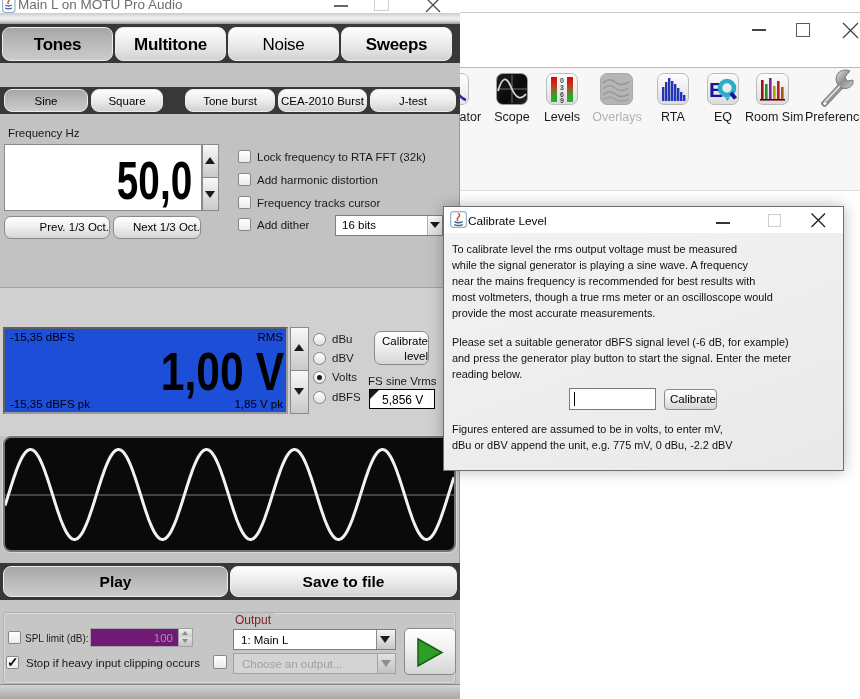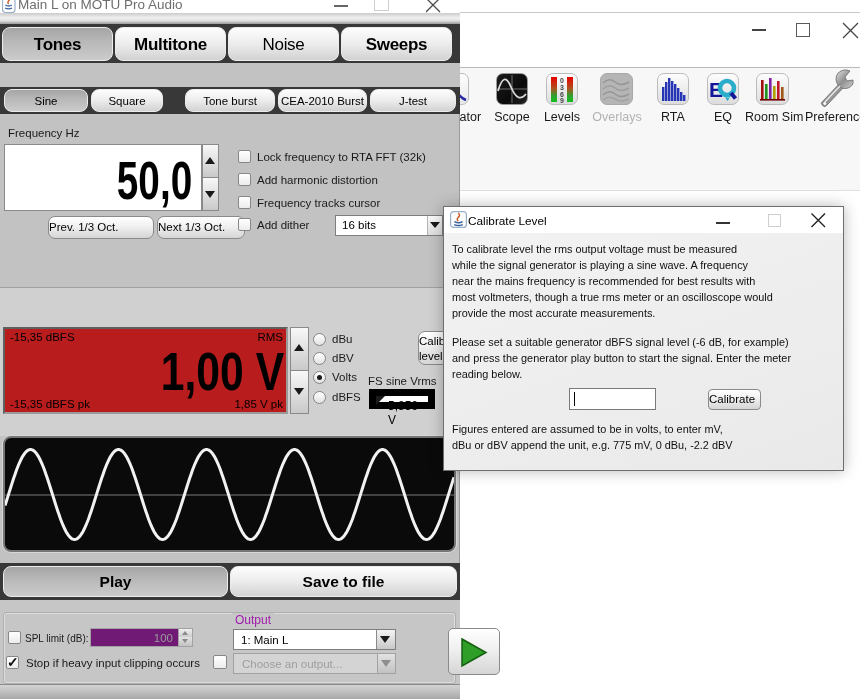--- a/index.html
+++ b/index.html
@@ -2,23 +2,23 @@
 <html><head>
 <meta charset="utf-8">
 <style>
 * { margin:0; padding:0; box-sizing:border-box; }
 html,body { width:860px; height:699px; overflow:hidden; background:#fff;
   font-family:"Liberation Sans", sans-serif; }
 #stage { position:absolute; top:0; left:0; width:860px; height:699px; overflow:hidden; }
 .abs { position:absolute; }
 
 
-.btn { position:absolute; border-radius:7px; text-align:left; color:#000;
+.btn { position:absolute; border-radius:7px; text-align:right; color:#000;
   background:linear-gradient(180deg,#ffffff 0%,#f0f0f0 45%,#d5d5d5 100%);
-  border:1px solid #8a8a8a; box-shadow:inset 0 1px 0 #fff;margin-left:44px; }
+  border:1px solid #8a8a8a; box-shadow:inset 0 1px 0 #fff; }
 .tabbtn { position:absolute; border-radius:8px; text-align:center; color:#000; white-space:nowrap; overflow:hidden;
   border:1px solid #ececec;
   background:linear-gradient(180deg,#fdfdfd 0%,#ececec 50%,#d2d2d2 100%); }
 .tabbtn.sel { background:linear-gradient(180deg,#a5a5a5 0%,#b9b9b9 45%,#cbcbcb 100%); }
 .cb { position:absolute; width:13px; height:13px; border:1px solid #878787;
   border-radius:2px; background:linear-gradient(180deg,#ffffff,#ececec); }
 .cb.on::after { content:"\2713"; position:absolute; left:0px; top:-3px;
   font-size:14px; font-weight:bold; color:#111; }
 .radio { position:absolute; width:13px; height:13px; border:1px solid #858585;
   border-radius:50%; background:linear-gradient(180deg,#ffffff,#e2e2e2); }
@@ -215,21 +215,21 @@
       <div class="abs" style="left:6px; top:3px; font-size:11.5px; color:#000;">16 bits</div>
       <div class="abs" style="right:0; top:0; width:15px; height:19px; background:linear-gradient(180deg,#fafafa,#dedede); border-left:1px solid #b5b5b5;">
         <div class="tri-dn" style="left:2px; top:6px; border-left-width:5px; border-right-width:5px; border-top-width:6.5px;"></div>
       </div>
     </div>
 
     <div class="abs" style="left:0; top:287px; width:460px; height:1px; background:#a0a0a0;"></div>
     <div class="abs" style="left:0; top:288px; width:460px; height:148px; background:#d0d0d0;"></div>
   </div>
   <div id="mw-level">
-    <div class="abs" style="left:3px; top:327px; width:285px; height:87px; background:#b91c1c; border:2px solid #5f5f5f; border-right-color:#9a9a9a; border-bottom-color:#9a9a9a;">
+    <div class="abs" style="left:3px; top:327px; width:285px; height:87px; background:#1d4ed8; border:2px solid #5f5f5f; border-right-color:#9a9a9a; border-bottom-color:#9a9a9a;">
       <div class="abs" style="left:5px; top:2px; font-size:11.5px; color:#000;">-15,35 dBFS</div>
       <div class="abs" style="right:3px; top:2px; font-size:11.5px; color:#000;">RMS</div>
       <div class="abs" style="right:2px; top:15px; font-size:54px; font-weight:bold; color:#000; line-height:54px; transform:scaleX(0.79); transform-origin:100% 50%;">1,00 V</div>
       <div class="abs" style="left:5px; bottom:2px; font-size:11.5px; color:#000;">-15,35 dBFS pk</div>
       <div class="abs" style="right:3px; bottom:2px; font-size:11.5px; color:#000;">1,85 V pk</div>
     </div>
     <div class="spinbtn" style="left:290px; top:327px; width:19px; height:44px;">
           <div class="tri-up" style="left:3px; top:16px;"></div>
         </div>
     <div class="spinbtn" style="left:290px; top:370px; width:19px; height:44px;">
@@ -238,21 +238,21 @@
     <div class="radio" style="left:313px; top:333px;"></div>
         <div class="lbl" style="left:332px; top:333px;">dBu</div>
     <div class="radio" style="left:313px; top:352px;"></div>
         <div class="lbl" style="left:332px; top:352px;">dBV</div>
     <div class="radio on" style="left:313px; top:371px;"></div>
         <div class="lbl" style="left:332px; top:371px;">Volts</div>
     <div class="radio" style="left:313px; top:391px;"></div>
         <div class="lbl" style="left:332px; top:391px;">dBFS</div>
     <div class="btn" style="left:374px; top:331px; width:55px; height:34px; font-size:11.5px; line-height:15px; padding-top:2px;">Calibrate<br>level</div>
     <div class="lbl" style="left:368px; top:375px;">FS sine Vrms</div>
-    <div class="abs" style="left:369px; top:389px; width:66px; height:20px; background:#fff; border:7px solid #000000;">
+    <div class="abs" style="left:369px; top:389px; width:66px; height:20px; background:#fff; border:1px solid #000000;">
       <svg width="10" height="10" style="position:absolute; left:0; top:0;">
             <path d="M0,0 L9,0 L0,9 Z" fill="#1a1a1a"></path>
           </svg>
       <div class="abs" style="left:12px; top:3px; font-size:12px; color:#000;">5,856 V</div>
     </div>
   </div>
   <div id="mw-wave">
     <div class="abs" style="left:3px; top:436px; width:453px; height:116px; background:#0a0a0a; border:2px solid #757575; border-radius:8px; box-shadow:0 0 0 1px #d8d8d8;">
       <svg width="449" height="112" style="position:absolute; left:0; top:0;">
         <line x1="0" y1="57" x2="449" y2="57" stroke="#7a7a7a" stroke-width="1"></line>
@@ -262,21 +262,21 @@
   </div>
   <div id="mw-wave"></div>
   <div id="mw-bottom">
 
     <div class="abs" style="left:0; top:563px; width:460px; height:37px; background:#383838;"></div>
     <div class="tabbtn sel" style="left:3px; top:566px; width:225px; height:31px; font-size:15.5px; font-weight:bold; line-height:30px;">Play</div>
     <div class="tabbtn" style="left:230px; top:566px; width:227px; height:31px; font-size:15.5px; font-weight:bold; line-height:30px;">Save to file</div>
     <div class="abs" style="left:0; top:600px; width:460px; height:84px; background:#c6c6c6;"></div>
 
     <div class="abs" style="left:3px; top:612px; width:453px; height:72px; border:1px solid #b0b0b0; border-radius:3px; box-shadow:inset 0 0 0 1px #dcdcdc;"></div>
-    <div class="lbl" style="left:232px; top:613px; background:#c6c6c6; padding:0 3px; font-size:12px; color:#a21caf;">Output</div>
+    <div class="lbl" style="left:232px; top:613px; background:#c6c6c6; padding:0 3px; font-size:12px; color:#7f1d1d;">Output</div>
 
     <div class="cb" style="left:8px; top:631px;"></div>
     <div class="lbl" style="left:25px; top:633px; font-size:10px;">SPL limit (dB):</div>
     <div class="abs" style="left:90px; top:628px; width:103px; height:19px; background:#701a75; border:1px solid #a2a2a2;">
       <div class="abs" style="right:19px; top:3px; font-size:11.5px; color:#9a9a9a;">100</div>
       <div class="abs" style="right:0; top:0; width:14px; height:9px; background:linear-gradient(180deg,#efefef,#cdcdcd); border-left:1px solid #a2a2a2; border-bottom:1px solid #a2a2a2;">
         <div class="tri-up" style="left:2.5px; top:2px; border-left-width:3.5px; border-right-width:3.5px; border-bottom-width:4.5px; border-bottom-color:#8a8a8a;"></div>
       </div>
       <div class="abs" style="right:0; bottom:0; width:14px; height:9px; background:linear-gradient(180deg,#e4e4e4,#c2c2c2); border-left:1px solid #a2a2a2;">
         <div class="tri-dn" style="left:2.5px; top:2px; border-left-width:3.5px; border-right-width:3.5px; border-top-width:4.5px; border-top-color:#8a8a8a;"></div>

